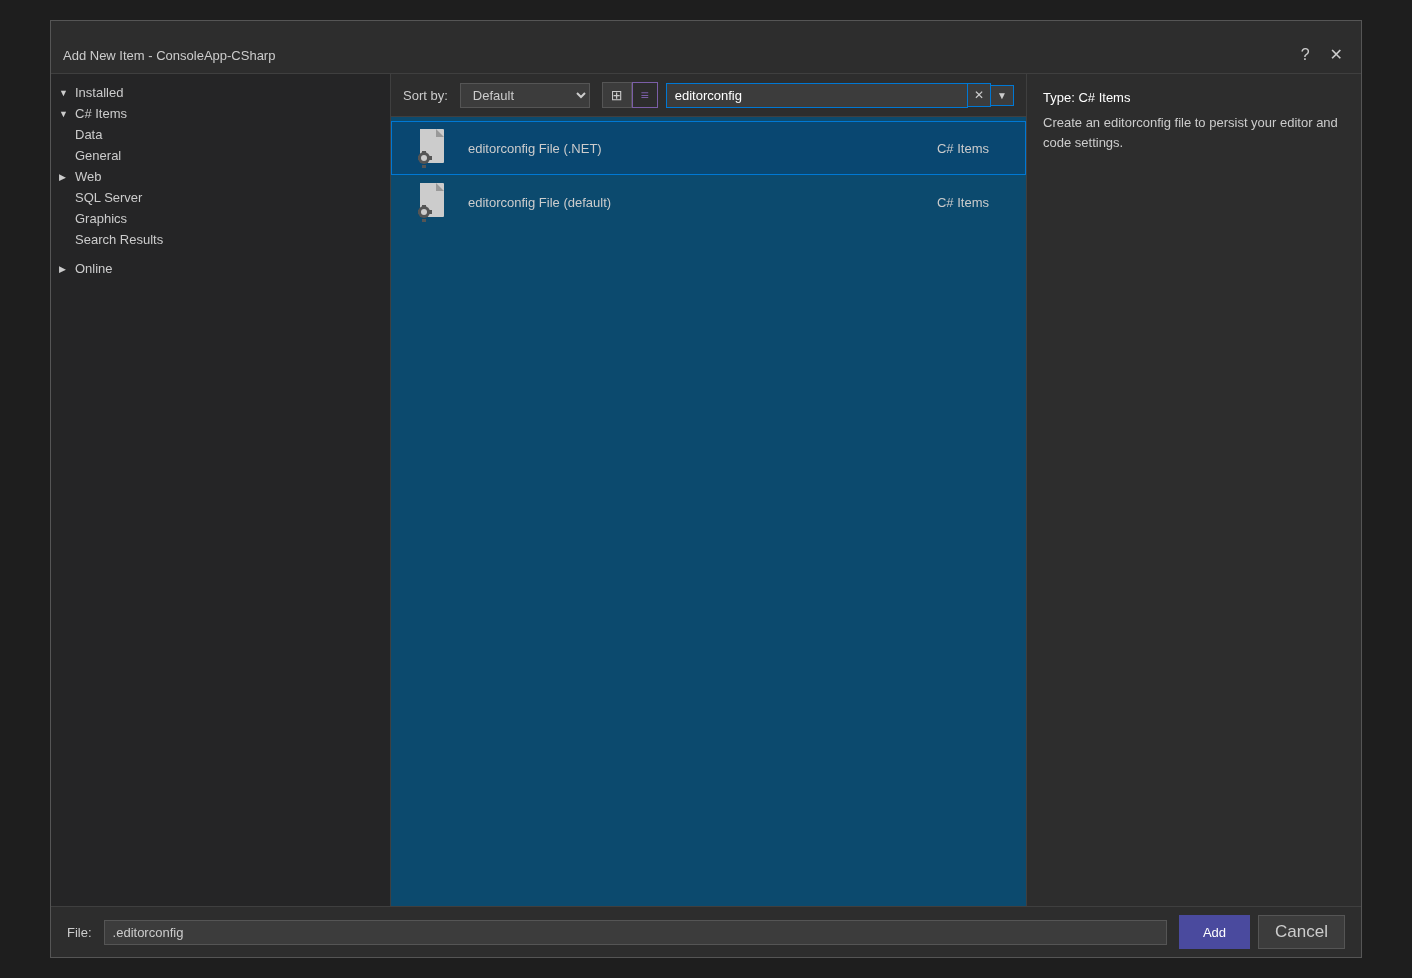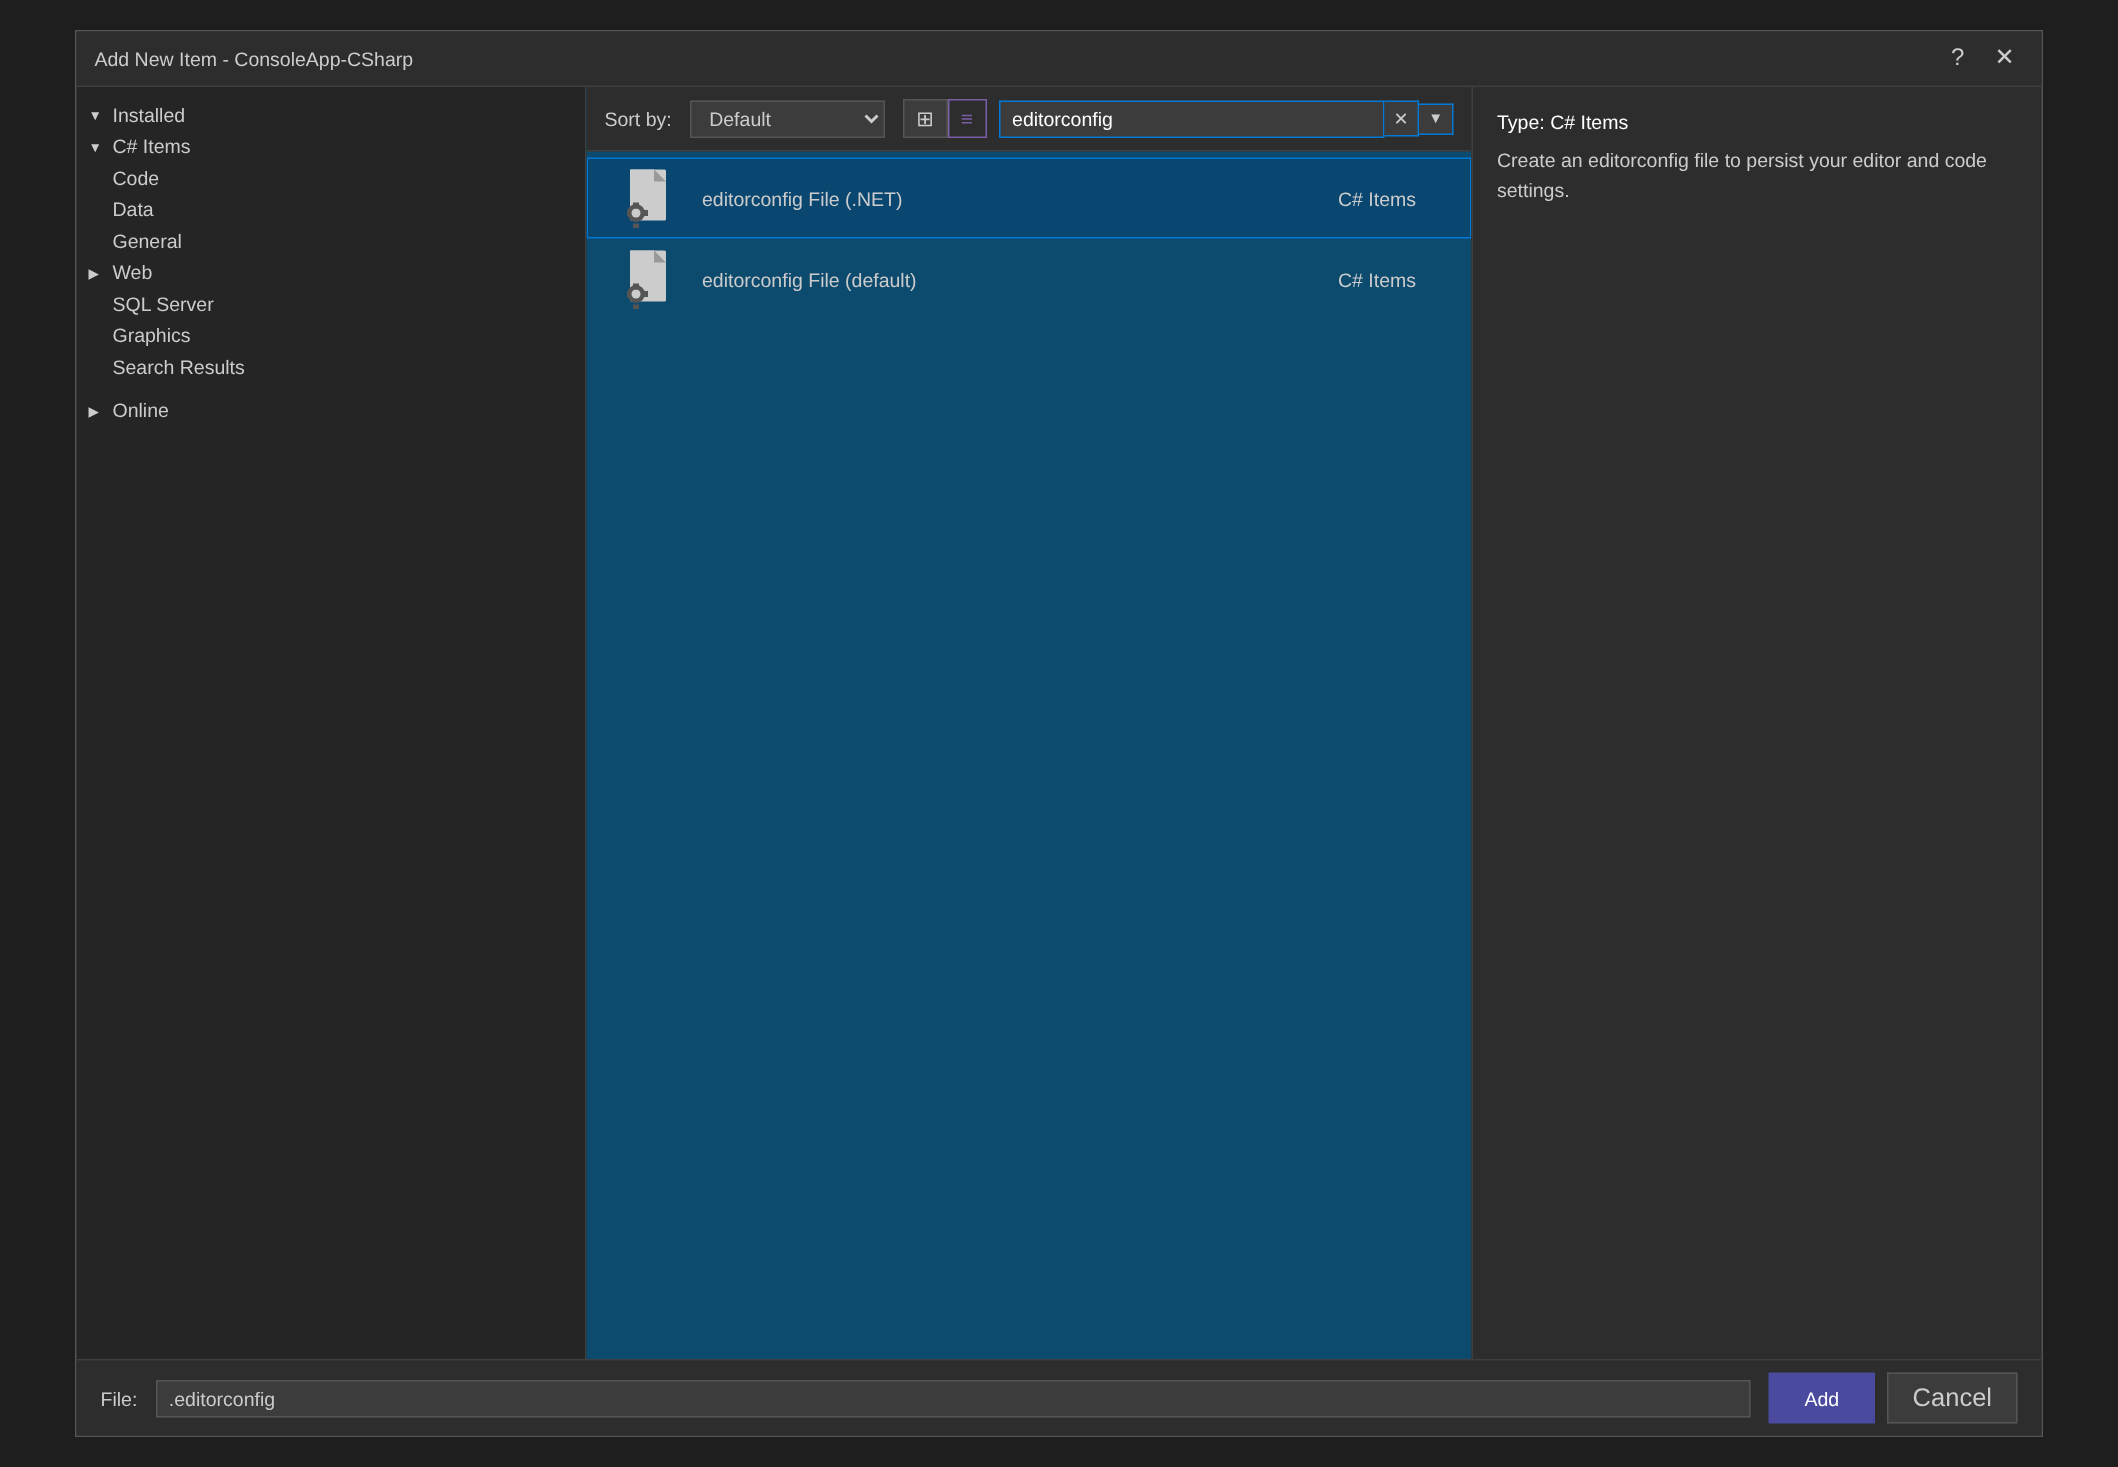--- a/index.html
+++ b/index.html
@@ -24,20 +24,21 @@
       flex-direction: column;
     }
     .title-bar {
       background: #2d2d2d;
       padding: 8px 12px;
       display: flex;
       align-items: center;
       justify-content: space-between;
       border-bottom: 1px solid #3f3f3f;
       flex-shrink: 0;
+      margin-top: 16px;
     }
     .title-bar-title {
       color: #cccccc;
       font-size: 13px;
     }
     .title-bar-buttons {
       display: flex;
       gap: 8px;
       align-items: center;
     }
@@ -184,21 +185,21 @@
       flex: 1;
       color: #cccccc;
       font-size: 13px;
     }
     .list-item-category {
       color: #cccccc;
       font-size: 13px;
       margin-right: 12px;
     }
     .right-panel {
-      width: 380px;
+      width: 335px;
       background: #2d2d2d;
       border-left: 1px solid #3f3f3f;
       padding: 16px;
       flex-shrink: 0;
     }
     .right-panel-type {
       color: #cccccc;
       font-size: 13px;
       margin-bottom: 8px;
     }
@@ -275,24 +276,20 @@
       <div class="sidebar-item">
         <span class="arrow">▼</span>
         <span>Installed</span>
       </div>
 
       <div class="sidebar-item indent1">
         <span class="arrow">▼</span>
         <span>C# Items</span>
       </div>
 
-      <div class="sidebar-item indent2">
-        <span class="arrow"></span>
-        <span>Code</span>
-      </div>
 
       <div class="sidebar-item indent2">
         <span class="arrow"></span>
         <span>Data</span>
       </div>
 
       <div class="sidebar-item indent2">
         <span class="arrow"></span>
         <span>General</span>
       </div>

